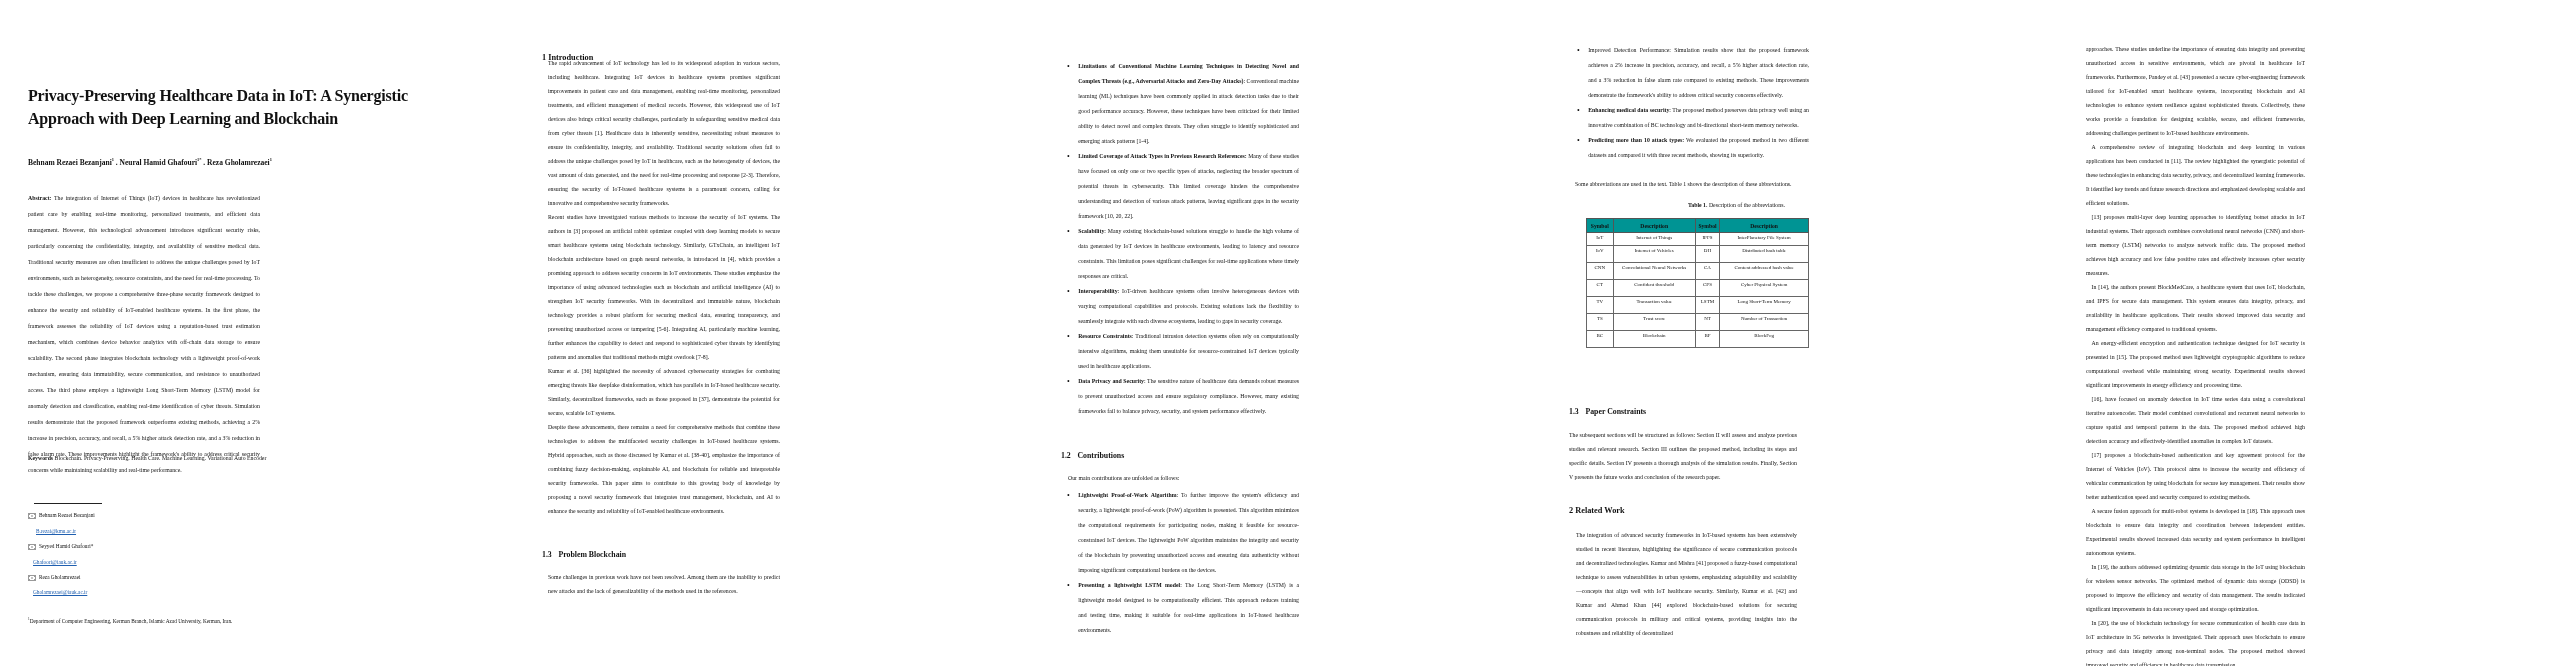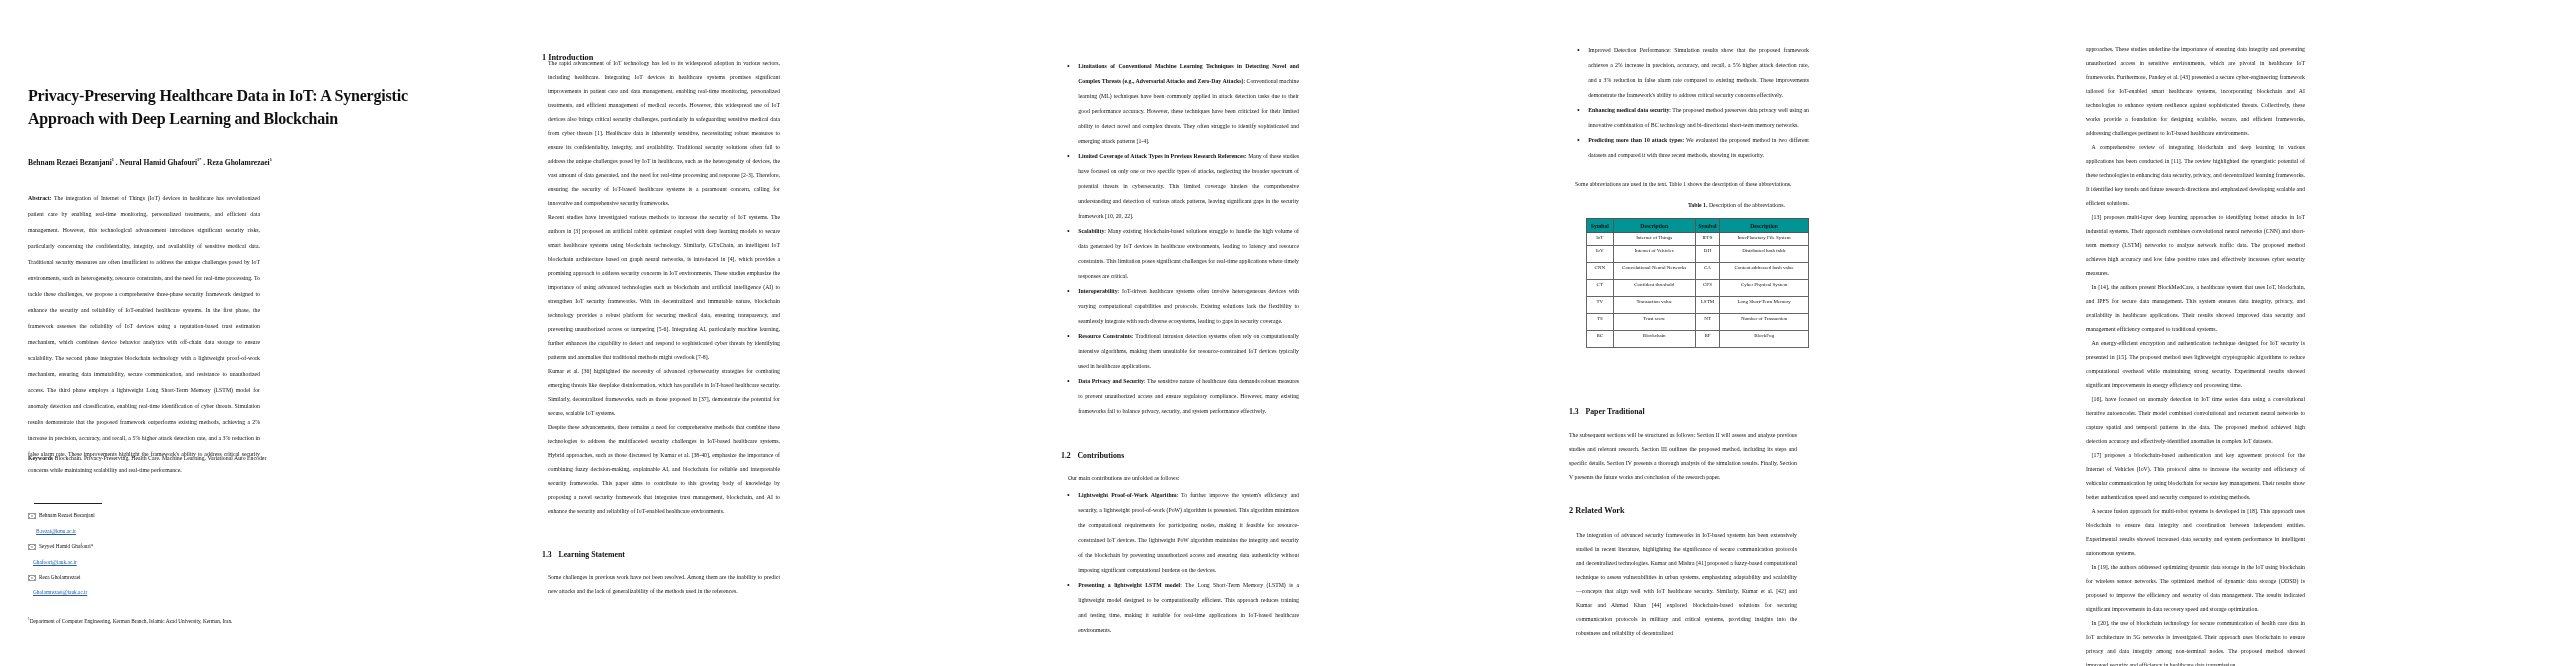--- a/index.html
+++ b/index.html
@@ -86,21 +86,21 @@
 
 <div class="page p2">
   <div class="h1" style="left:27px; top:41px;margin-top:12px;">1 Introduction</div>
   <div class="col" style="left:33px; top:56px; line-height:14px;">
     <div>The rapid advancement of IoT technology has led to its widespread adoption in various sectors, including healthcare. Integrating IoT devices in healthcare systems promises significant improvements in patient care and data management, enabling real-time monitoring, personalized treatments, and efficient management of medical records. However, this widespread use of IoT devices also brings critical security challenges, particularly in safeguarding sensitive medical data from cyber threats [1]. Healthcare data is inherently sensitive, necessitating robust measures to ensure its confidentiality, integrity, and availability. Traditional security solutions often fail to address the unique challenges posed by IoT in healthcare, such as the heterogeneity of devices, the vast amount of data generated, and the need for real-time processing and response [2-3]. Therefore, ensuring the security of IoT-based healthcare systems is a paramount concern, calling for innovative and comprehensive security frameworks.</div>
     <div>Recent studies have investigated various methods to increase the security of IoT systems. The authors in [3] proposed an artificial rabbit optimizer coupled with deep learning models to secure smart healthcare systems using blockchain technology. Similarly, GTxChain, an intelligent IoT blockchain architecture based on graph neural networks, is introduced in [4], which provides a promising approach to address security concerns in IoT environments. These studies emphasize the importance of using advanced technologies such as blockchain and artificial intelligence (AI) to strengthen IoT security frameworks. With its decentralized and immutable nature, blockchain technology provides a robust platform for securing medical data, ensuring transparency, and preventing unauthorized access or tampering [5-6]. Integrating AI, particularly machine learning, further enhances the capability to detect and respond to sophisticated cyber threats by identifying patterns and anomalies that traditional methods might overlook [7-8].</div>
     <div>Kumar et al. [36] highlighted the necessity of advanced cybersecurity strategies for combating emerging threats like deepfake disinformation, which has parallels in IoT-based healthcare security. Similarly, decentralized frameworks, such as those proposed in [37], demonstrate the potential for secure, scalable IoT systems.</div>
     <div>Despite these advancements, there remains a need for comprehensive methods that combine these technologies to address the multifaceted security challenges in IoT-based healthcare systems. Hybrid approaches, such as those discussed by Kumar et al. [38-40], emphasize the importance of combining fuzzy decision-making, explainable AI, and blockchain for reliable and interpretable security frameworks. This paper aims to contribute to this growing body of knowledge by proposing a novel security framework that integrates trust management, blockchain, and AI to enhance the security and reliability of IoT-enabled healthcare environments.</div>
   </div>
   <div class="h2" style="left:27px; top:550px;">
-    <span class="num">1.3</span><span>Learning Statement</span>
+    <span class="num">1.3</span><span>Problem Blockchain</span>
   </div>
   <div class="col" style="left:33px; top:570px;">Some challenges in previous work have not been resolved. Among them are the inability to predict new attacks and the lack of generalizability of the methods used in the references.</div>
 </div>
 
 <div class="page p3">
   <ul class="bul col" style="left:36px; top:43px; width:233px; line-height:15px;">
     <li><b>Limitations of Conventional Machine Learning Techniques in Detecting Novel and Complex Threats (e.g., Adversarial Attacks and Zero-Day Attacks)</b><span>: Conventional machine learning (ML) techniques have been commonly applied in attack detection tasks due to their good performance accuracy. However, these techniques have been criticized for their limited ability to detect novel and complex threats. They often struggle to identify sophisticated and emerging attack patterns [1-4].</span></li>
     <li><b>Limited Coverage of Attack Types in Previous Research References:</b><span> Many of these studies have focused on only one or two specific types of attacks, neglecting the broader spectrum of potential threats in cybersecurity. This limited coverage hinders the comprehensive understanding and detection of various attack patterns, leaving significant gaps in the security framework [10, 20, 22].</span></li>
     <li><b>Scalability</b><span>: Many existing blockchain-based solutions struggle to handle the high volume of data generated by IoT devices in healthcare environments, leading to latency and resource constraints. This limitation poses significant challenges for real-time applications where timely responses are critical.</span></li>
     <li><b>Interoperability</b><span>: IoT-driven healthcare systems often involve heterogeneous devices with varying computational capabilities and protocols. Existing solutions lack the flexibility to seamlessly integrate with such diverse ecosystems, leading to gaps in security coverage.</span></li>
@@ -119,21 +119,21 @@
 
 <div class="page p4">
   <ul class="bul col" style="left:30px; top:43px; width:233px; line-height:15px;">
     <li><b></b><span>Improved Detection Performance: Simulation results show that the proposed framework achieves a 2% increase in precision, accuracy, and recall, a 5% higher attack detection rate, and a 3% reduction in false alarm rate compared to existing methods. These improvements demonstrate the framework's ability to address critical security concerns effectively.</span></li>
     <li><b>Enhancing medical data security</b><span>: The proposed method preserves data privacy well using an innovative combination of BC technology and bi-directional short-term memory networks.</span></li>
     <li><b>Predicting more than 10 attack types:</b><span> We evaluated the proposed method in two different datasets and compared it with three recent methods, showing its superiority.</span></li>
   </ul>
   <div class="col" style="left:29px; top:177px; width:245px;">Some abbreviations are used in the text. Table 1 shows the description of these abbreviations.</div>
 
   <div class="h2" style="left:23px; top:407px;">
-    <span class="num">1.3</span><span>Paper Traditional</span>
+    <span class="num">1.3</span><span>Paper Constraints</span>
   </div>
   <div class="col" style="left:23px; top:428px; width:228px;">The subsequent sections will be structured as follows: Section II will assess and analyze previous studies and relevant research. Section III outlines the proposed method, including its steps and specific details. Section IV presents a thorough analysis of the simulation results. Finally, Section V presents the future works and conclusion of the research paper.</div>
 
   <div class="h1" style="left:23px; top:506px;">2 Related Work</div>
   <div class="col" style="left:30px; top:528px; width:221px;">The integration of advanced security frameworks in IoT-based systems has been extensively studied in recent literature, highlighting the significance of secure communication protocols and decentralized technologies. Kumar and Mishra [41] proposed a fuzzy-based computational technique to assess vulnerabilities in urban systems, emphasizing adaptability and scalability—concepts that align well with IoT healthcare security. Similarly, Kumar et al. [42] and Kumar and Ahmad Khan [44] explored blockchain-based solutions for securing communication protocols in military and critical systems, providing insights into the robustness and reliability of decentralized</div>
 </div>
 
 <div class="caption">
   <b>Table 1.</b><span> Description of the abbreviations.</span>
 </div>

